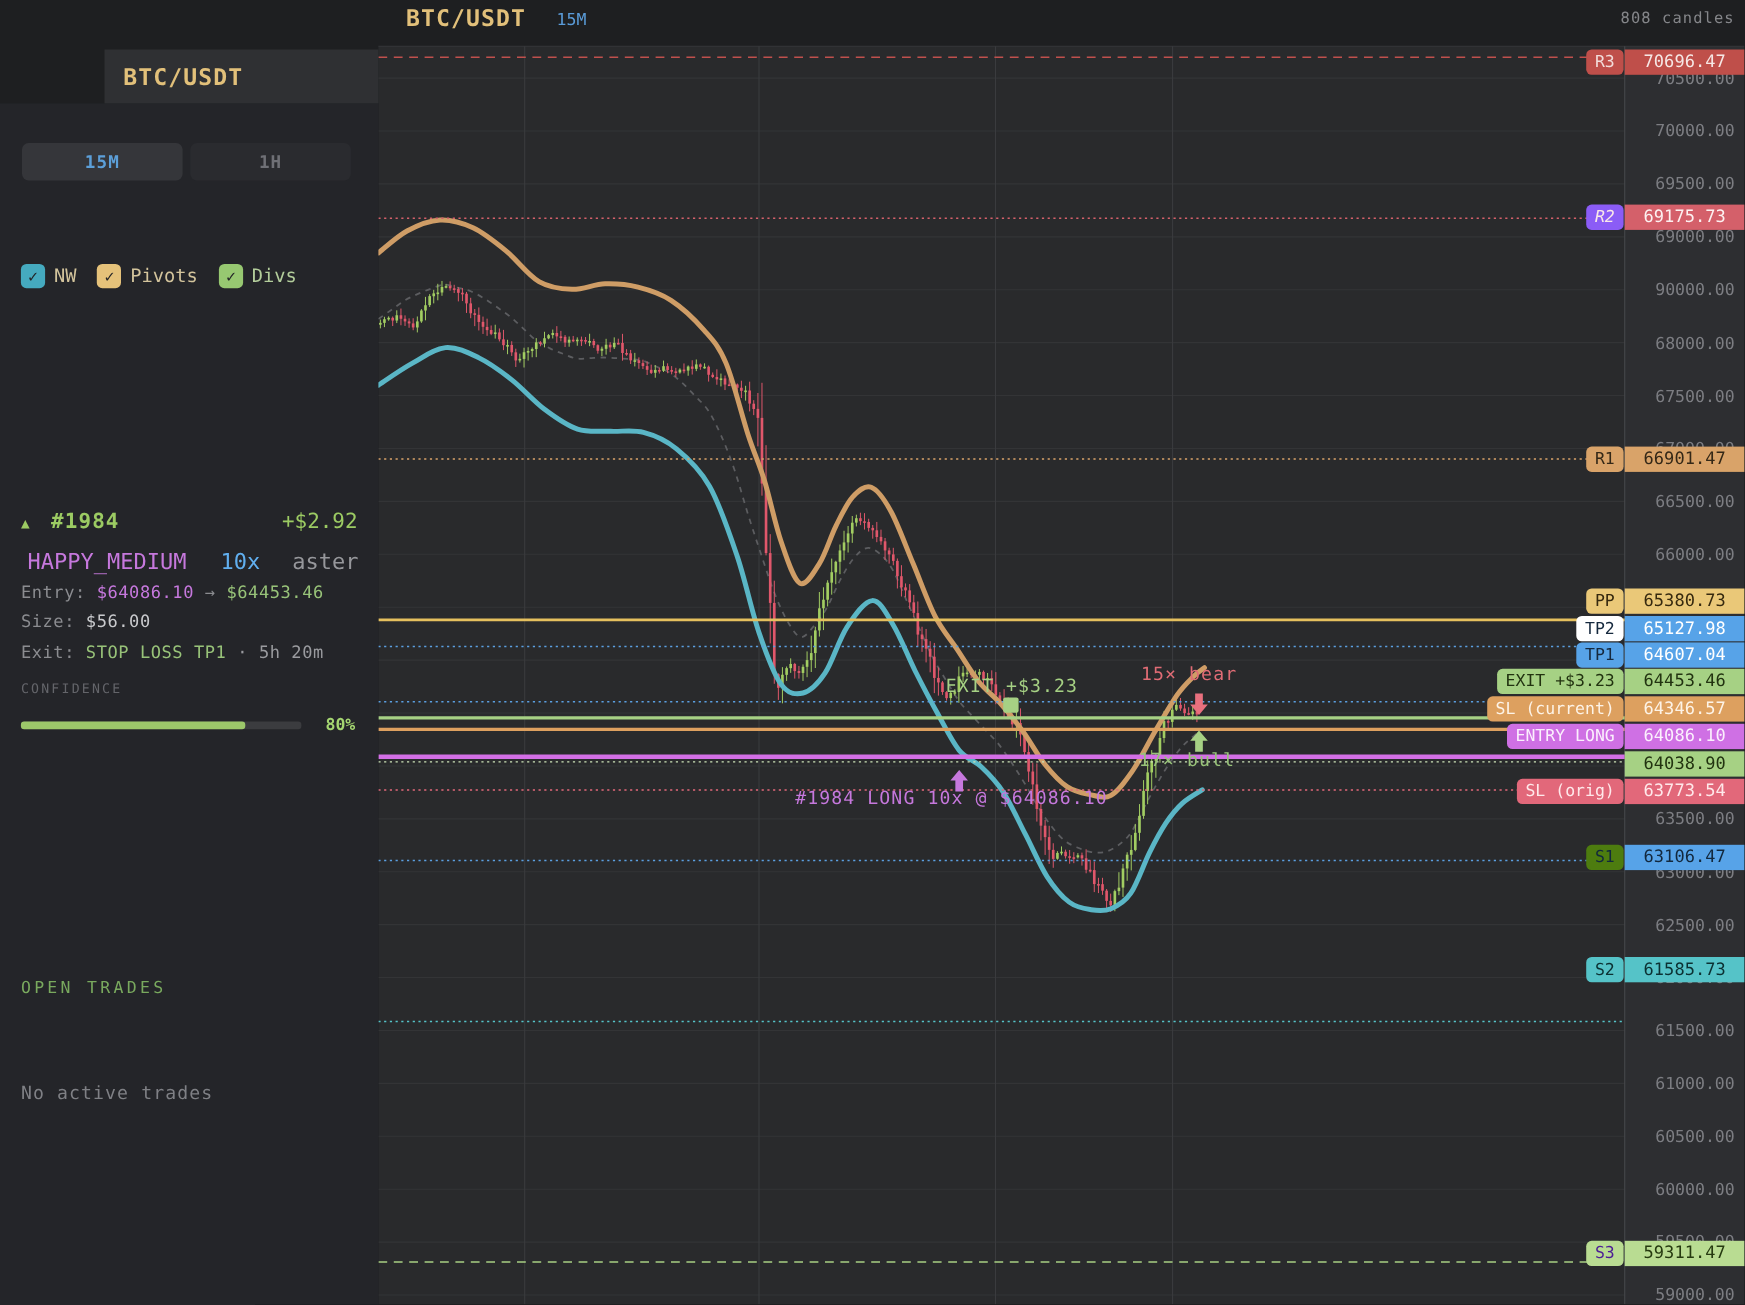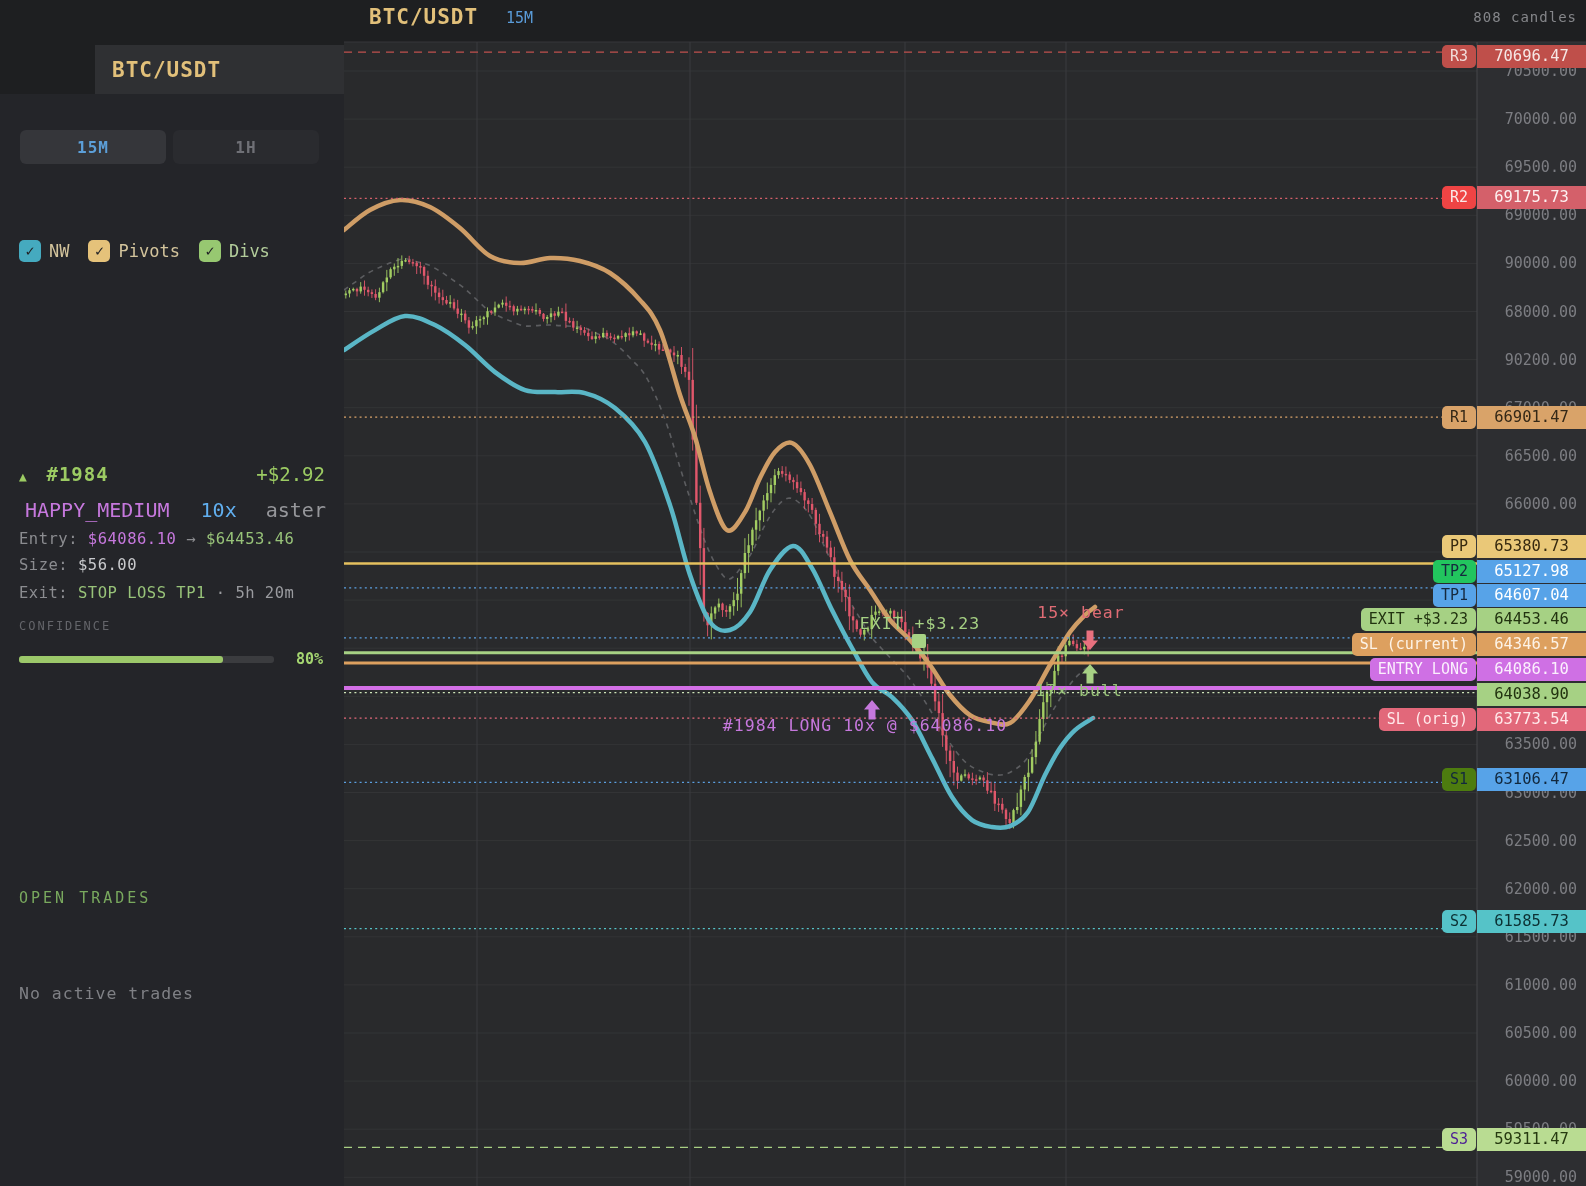--- a/index.html
+++ b/index.html
@@ -529,21 +529,21 @@
     <span class="candles-note">808 candles</span>
   </div>
 
   <div id="axis-labels">
       <div class="tick" style="top: 63px;">70500.00</div>
       <div class="tick" style="top: 111px;">70000.00</div>
       <div class="tick" style="top: 159px;">69500.00</div>
       <div class="tick" style="top: 207px;">69000.00</div>
       <div class="tick" style="top: 255px;">90000.00</div>
       <div class="tick" style="top: 304px;">68000.00</div>
-      <div class="tick" style="top: 352px;">90200.00</div>
+      <div class="tick" style="top: 352px;">67500.00</div>
       <div class="tick" style="top: 400px;">67000.00</div>
       <div class="tick" style="top: 448px;">66500.00</div>
       <div class="tick" style="top: 496px;">66000.00</div>
       <div class="tick" style="top: 544px;">65500.00</div>
       <div class="tick" style="top: 592px;">65000.00</div>
       <div class="tick" style="top: 640px;">64500.00</div>
       <div class="tick" style="top: 688px;">64000.00</div>
       <div class="tick" style="top: 736px;">63500.00</div>
       <div class="tick" style="top: 785px;">63000.00</div>
       <div class="tick" style="top: 833px;">62500.00</div>
@@ -552,33 +552,33 @@
       <div class="tick" style="top: 977px;">61000.00</div>
       <div class="tick" style="top: 1025px;">60500.00</div>
       <div class="tick" style="top: 1073px;">60000.00</div>
       <div class="tick" style="top: 1121px;">59500.00</div>
       <div class="tick" style="top: 1169px; padding-left: 44px;">59000.00</div>
       <div class="lvl" style="top: 45px;">
         <span class="lvl-tag" style="background: rgb(191, 79, 74); color: rgb(242, 220, 218);">R3</span>
         <span class="lvl-price" style="background: rgb(191, 79, 74); color: rgb(246, 231, 229);">70696.47</span>
       </div>
       <div class="lvl" style="top: 186px;">
-        <span class="lvl-tag" style="background: #ef4444; color: rgb(250, 232, 232);">R2</span>
+        <span class="lvl-tag" style="background: #8b5cf6; color: rgb(250, 232, 232); font-style: italic;">R2</span>
         <span class="lvl-price" style="background: rgb(212, 96, 106); color: rgb(253, 241, 241);">69175.73</span>
       </div>
       <div class="lvl" style="top: 406px;">
         <span class="lvl-tag" style="background: rgb(217, 163, 105); color: rgb(52, 40, 23);">R1</span>
         <span class="lvl-price" style="background: rgb(217, 163, 105); color: rgb(52, 40, 23);">66901.47</span>
       </div>
       <div class="lvl" style="top: 535px;">
         <span class="lvl-tag" style="background: rgb(234, 200, 120); color: rgb(54, 41, 15);">PP</span>
         <span class="lvl-price" style="background: rgb(234, 200, 120); color: rgb(54, 41, 15);">65380.73</span>
       </div>
       <div class="lvl" style="top: 560px;">
-        <span class="lvl-tag" style="background: #22c55e; color: rgb(22, 41, 62);">TP2</span>
+        <span class="lvl-tag" style="background: #ffffff; color: rgb(22, 41, 62);">TP2</span>
         <span class="lvl-price" style="background: rgb(87, 163, 232); color: rgb(255, 255, 255);">65127.98</span>
       </div>
       <div class="lvl" style="top: 584px;">
         <span class="lvl-tag" style="background: rgb(87, 163, 232); color: rgb(22, 41, 62);">TP1</span>
         <span class="lvl-price" style="background: rgb(87, 163, 232); color: rgb(255, 255, 255);">64607.04</span>
       </div>
       <div class="lvl" style="top: 608px;">
         <span class="lvl-tag" style="background: rgb(166, 209, 132); color: rgb(34, 51, 16);">EXIT +$3.23</span>
         <span class="lvl-price" style="background: rgb(166, 209, 132); color: rgb(34, 51, 16);">64453.46</span>
       </div>
@@ -594,21 +594,21 @@
         <span class="lvl-price" style="background: rgb(166, 209, 132); color: rgb(34, 51, 16);">64038.90</span>
       </div>
       <div class="lvl" style="top: 708px;">
         <span class="lvl-tag" style="background: rgb(226, 104, 122); color: rgb(255, 232, 234);">SL (orig)</span>
         <span class="lvl-price" style="background: rgb(226, 104, 122); color: rgb(255, 232, 234);">63773.54</span>
       </div>
       <div class="lvl" style="top: 768px;">
         <span class="lvl-tag" style="background: #4d7c0f; color: rgb(18, 40, 61);">S1</span>
         <span class="lvl-price" style="background: rgb(87, 163, 232); color: rgb(18, 40, 61);">63106.47</span>
       </div>
-      <div class="lvl" style="top: 910px;">
+      <div class="lvl" style="top: 870px;">
         <span class="lvl-tag" style="background: rgb(85, 195, 200); color: rgb(12, 49, 51);">S2</span>
         <span class="lvl-price" style="background: rgb(85, 195, 200); color: rgb(12, 49, 51);">61585.73</span>
       </div>
       <div class="lvl" style="top: 1128px;">
         <span class="lvl-tag" style="background: rgb(185, 220, 146); color: #4c1d95;">S3</span>
         <span class="lvl-price" style="background: rgb(185, 220, 146); color: rgb(38, 58, 16);">59311.47</span>
       </div>
     </div>
 
   <div id="sidebar">

